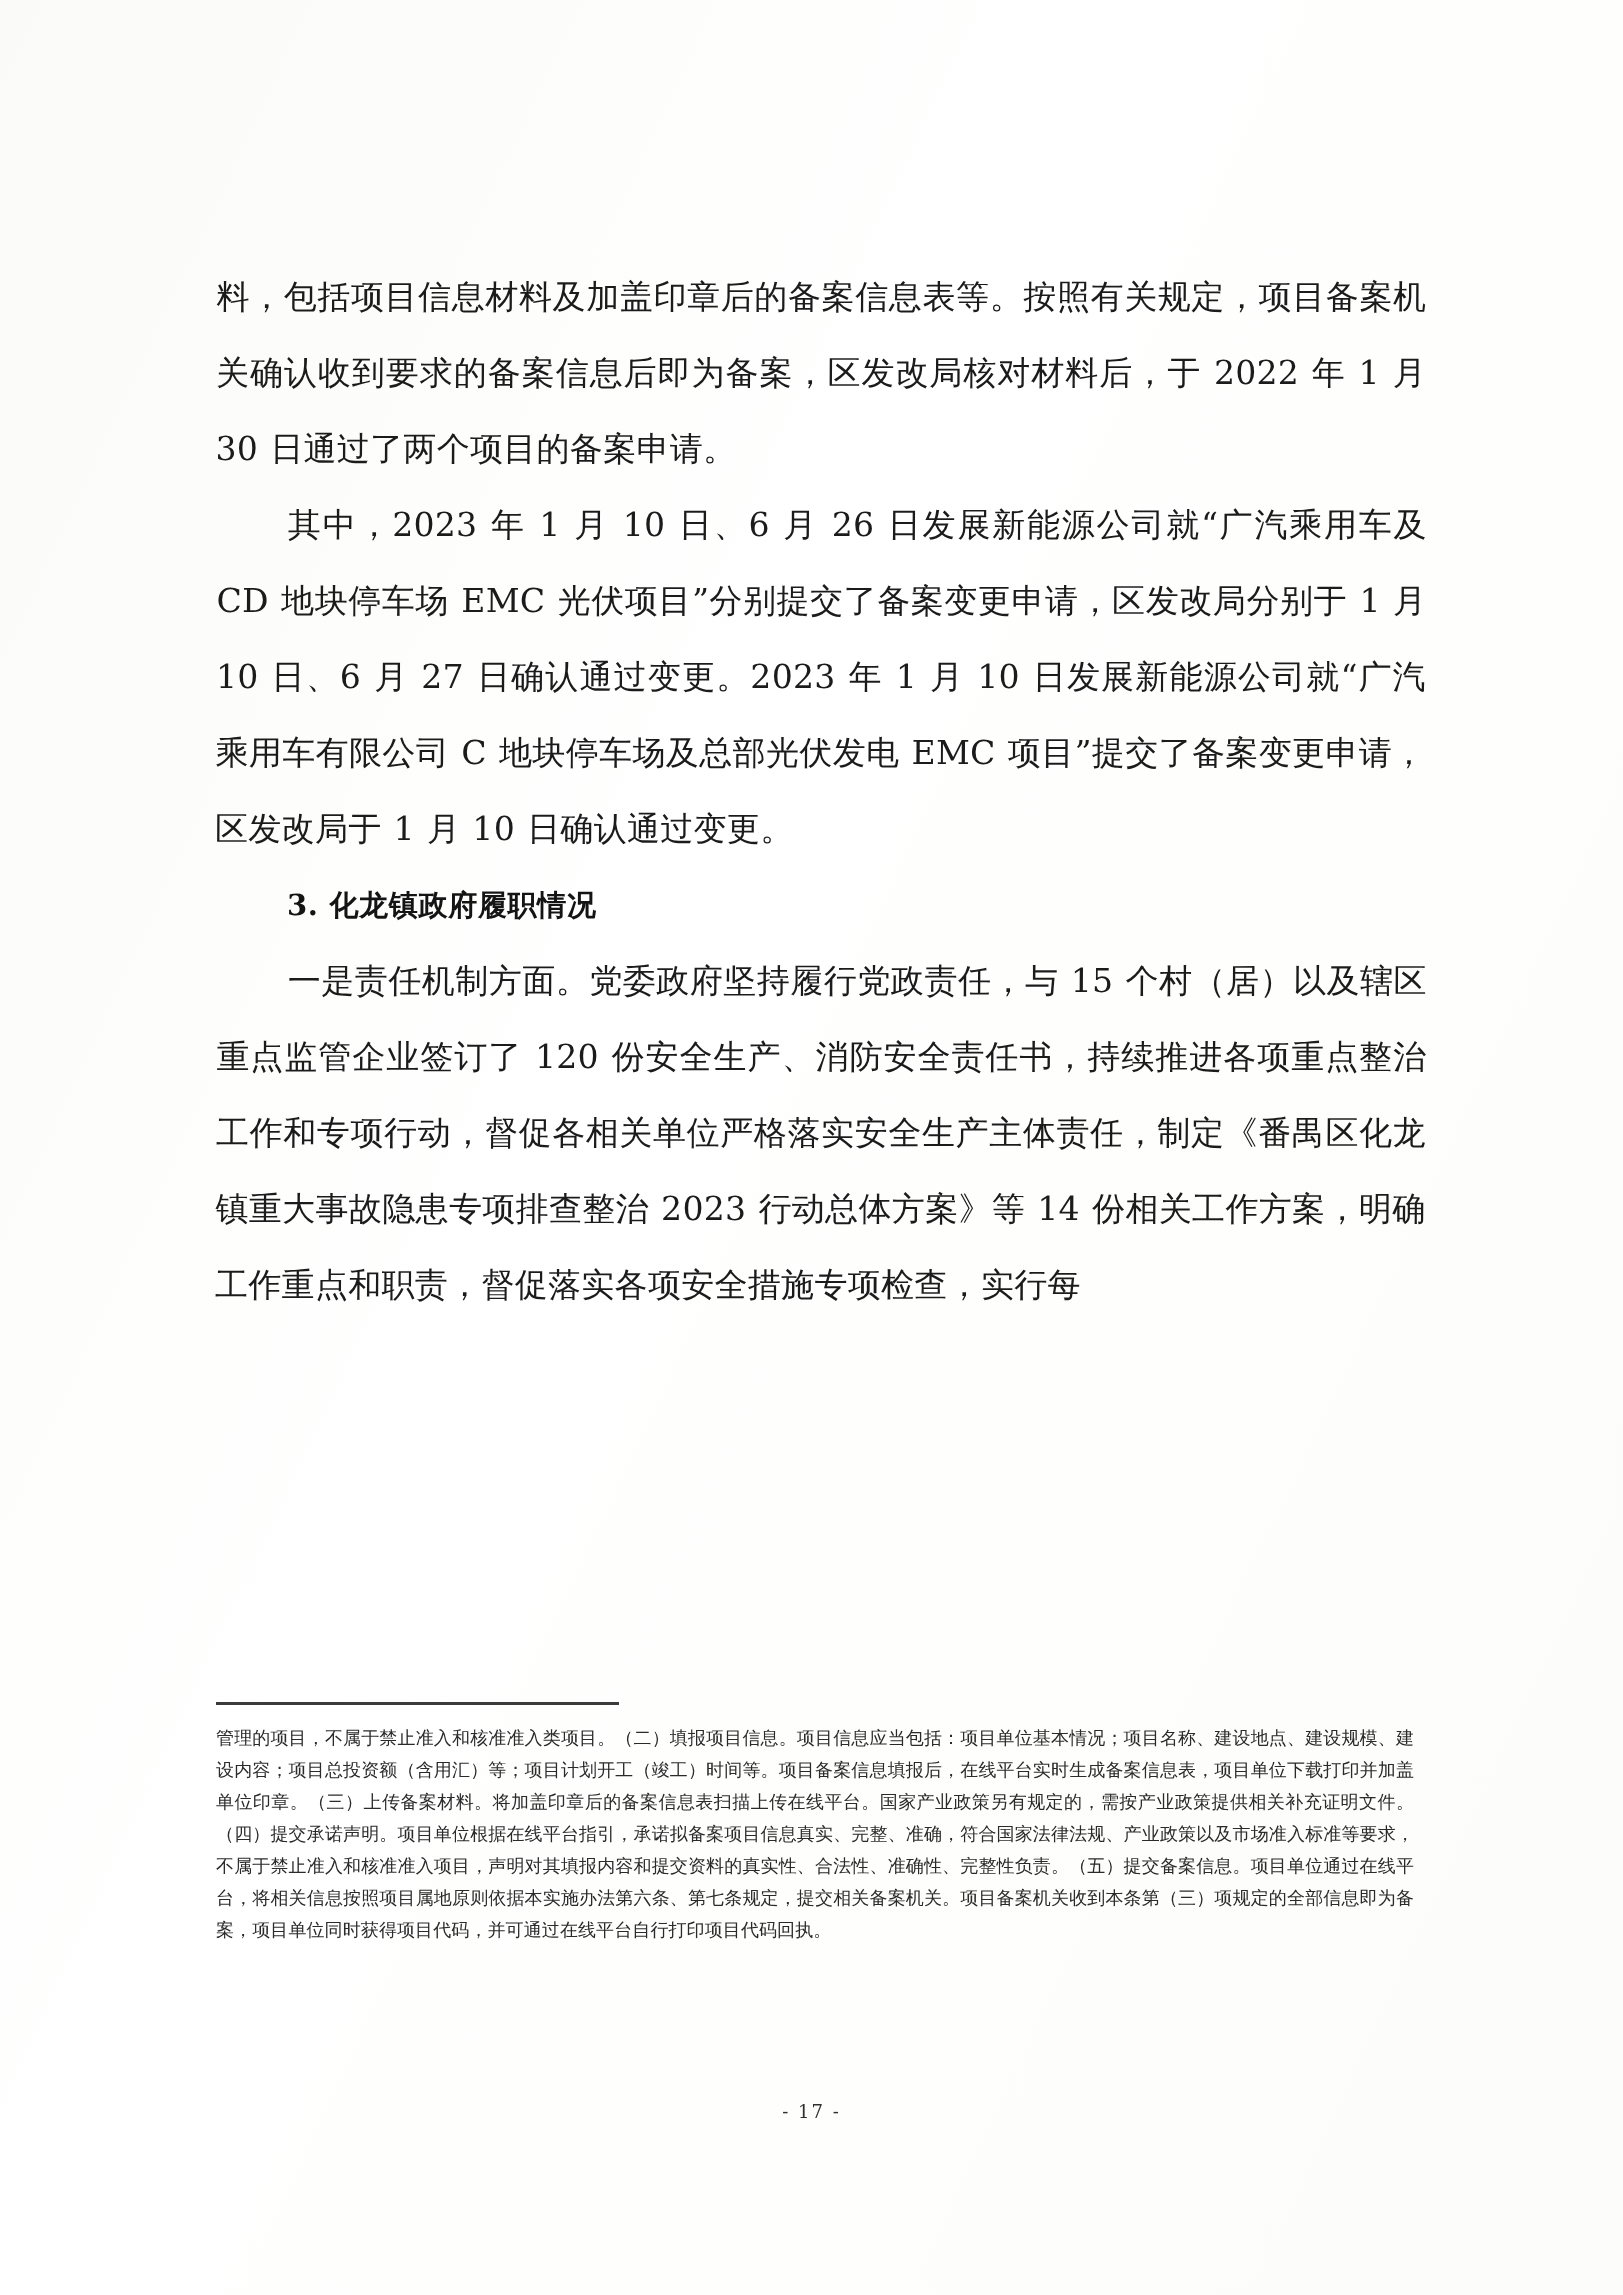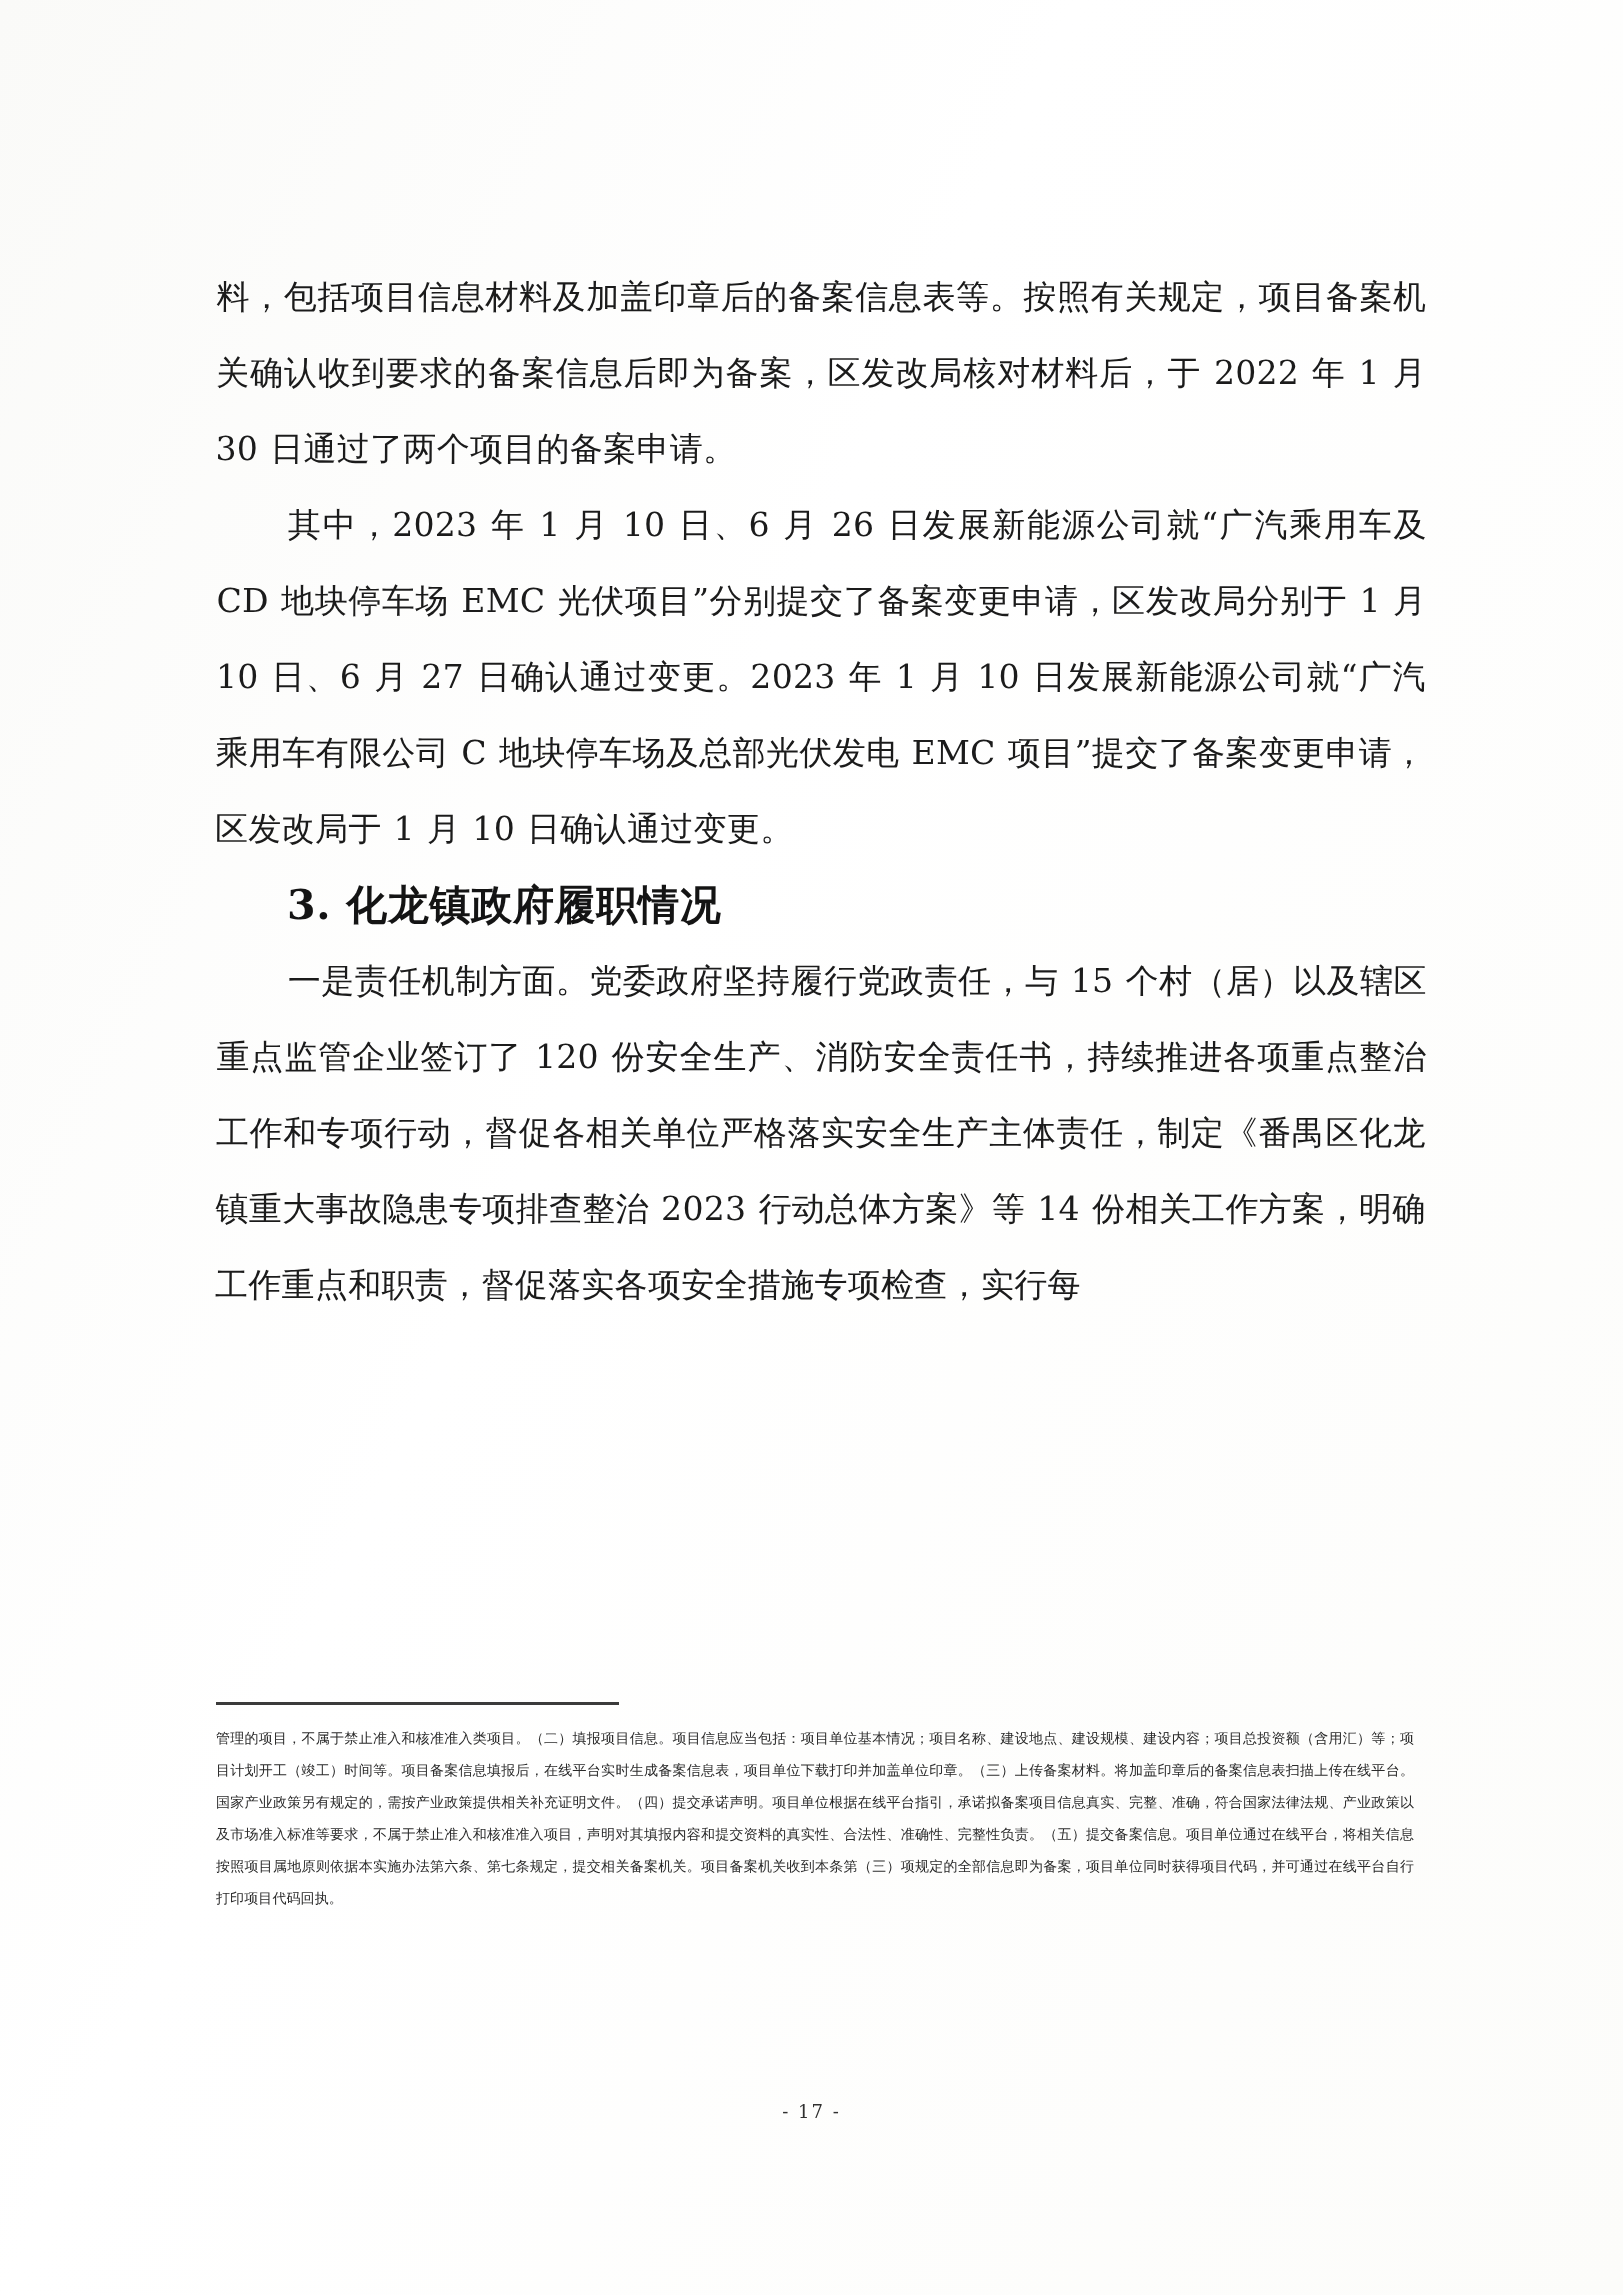--- a/index.html
+++ b/index.html
@@ -48,21 +48,21 @@
   }
   .para + .para {
     margin-top: 0;
   }
   .indent {
     text-indent: 71px;
   }
   .heading {
     margin: 0;
     font-family: "DejaVu Serif", "Liberation Serif", serif;
-    font-size: 41px;
+    font-size: 29px;
     line-height: 76px;
     font-weight: 700;
     color: #141414;
     text-indent: 71px;
     letter-spacing: 0.7px;
     transform: skewX(-0.35deg);
   }
   .footnote-region {
     position: absolute;
     left: 216px;
@@ -72,21 +72,21 @@
   .footnote-rule {
     width: 403px;
     height: 3.3px;
     background: #2a2a2a;
     margin: 0 0 17px 0;
     opacity: 0.92;
   }
   .footnote-text {
     margin: 0;
     font-family: "DejaVu Serif", "Liberation Serif", serif;
-    font-size: 14px;
+    font-size: 18px;
     line-height: 32px;
     color: #2a2a2a;
     text-align: justify;
     text-align-last: left;
     text-justify: inter-character;
     letter-spacing: 0.1px;
   }
   .page-number {
     position: absolute;
     left: 0;

